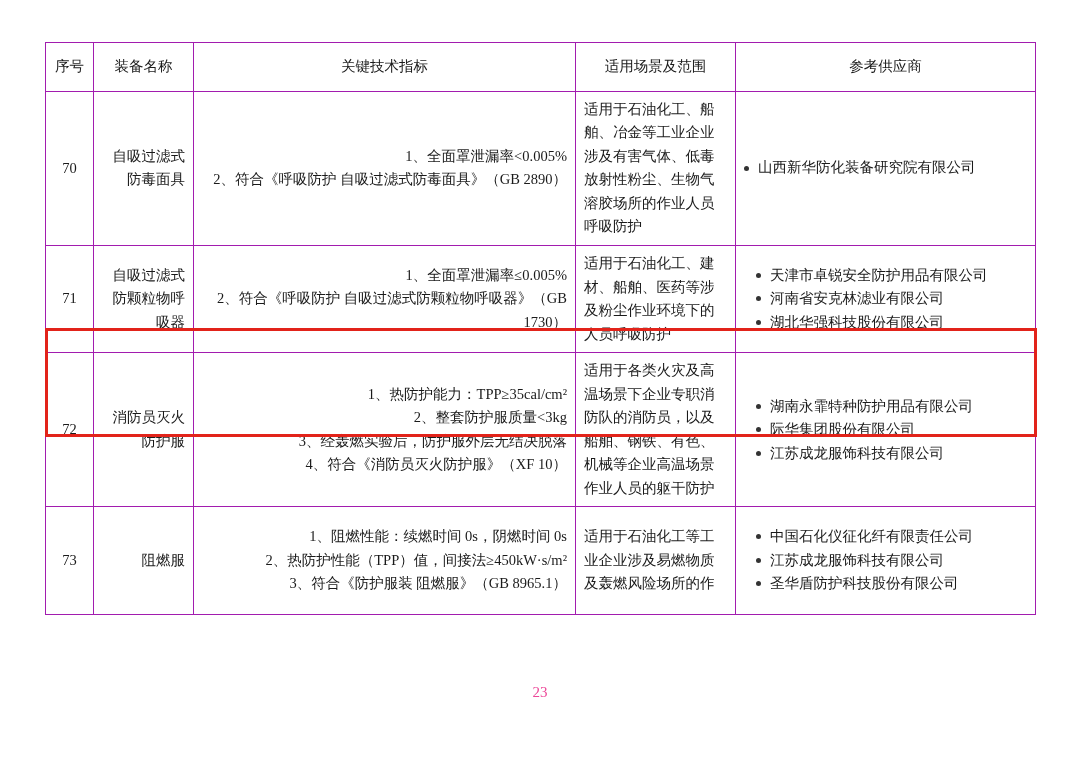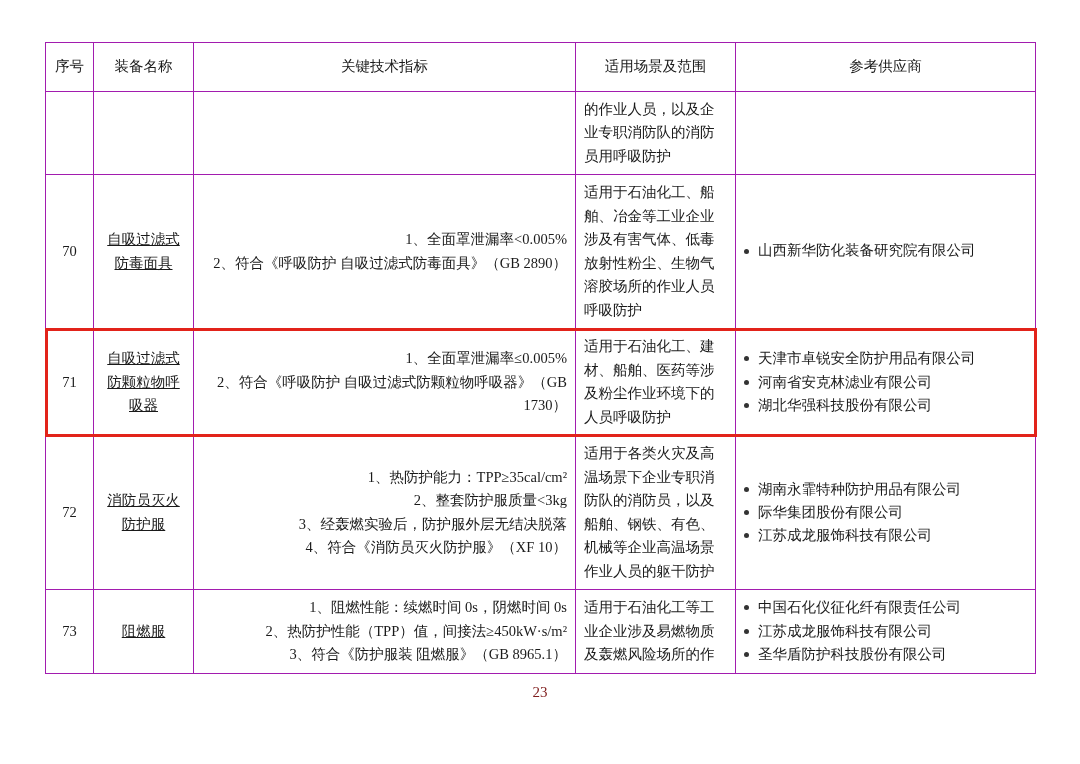--- a/index.html
+++ b/index.html
@@ -50,42 +50,41 @@
 
   thead td {
     text-align: center;
     height: 36px;
     padding: 4px 6px;
   }
   .cell-center {
     text-align: center;
   }
   .cell-name {
-    text-align: center;
+    text-align: right;
     line-height: 1.75;
-    text-decoration: underline;
   }
   .cell-spec {
     text-align: right;
     line-height: 1.85;
   }
   .cell-scope {
     text-align: left;
     line-height: 1.78;
   }
   .cell-sup {
     text-align: left;
     line-height: 1.9;
     padding-left: 14px;
   }
   .spec-line, .scope-line {
     white-space: pre-wrap;
   }
   ul.sup-list {
-    margin: 0;
+    margin: 12px;
     padding: 0;
     list-style: none;
   }
   ul.sup-list li {
     position: relative;
     padding-left: 14px;
     white-space: nowrap;
   }
   ul.sup-list li::before {
     content: "";
@@ -119,21 +118,21 @@
     pointer-events: none;
     box-sizing: border-box;
   }
   .page-number {
     position: absolute;
     left: 0;
     top: 684px;
     width: 1080px;
     text-align: center;
     font-size: 15px;
-    color: #7f1d1d;
+    color: #ec4899;
   }
   
   .bottom-fade {
     position: absolute;
     left: 0;
     top: 676px;
     width: 1080px;
     height: 14px;
     background: linear-gradient(to bottom, rgba(255,255,255,0) 0%, #ffffff 70%);
     pointer-events: none;
@@ -157,31 +156,20 @@
         <tr>
           <td>序号</td>
           <td>装备名称</td>
           <td>关键技术指标</td>
           <td>适用场景及范围</td>
           <td>参考供应商</td>
         </tr>
       </thead>
       <tbody>
 
-        <tr>
-          <td class="cell-center"></td>
-          <td class="cell-name"></td>
-          <td class="cell-spec"></td>
-          <td class="cell-scope">
-            <div class="scope-line">的作业人员，以及企</div>
-            <div class="scope-line">业专职消防队的消防</div>
-            <div class="scope-line">员用呼吸防护</div>
-          </td>
-          <td class="cell-sup"></td>
-        </tr>
 
         <tr>
           <td class="cell-center">70</td>
           <td class="cell-name" style="white-space: pre-line;">自吸过滤式
 防毒面具</td>
           <td class="cell-spec">
             <div class="spec-line">1、全面罩泄漏率&lt;0.005%</div>
             <div class="spec-line">2、符合《呼吸防护 自吸过滤式防毒面具》（GB 2890）</div>
           </td>
           <td class="cell-scope">

